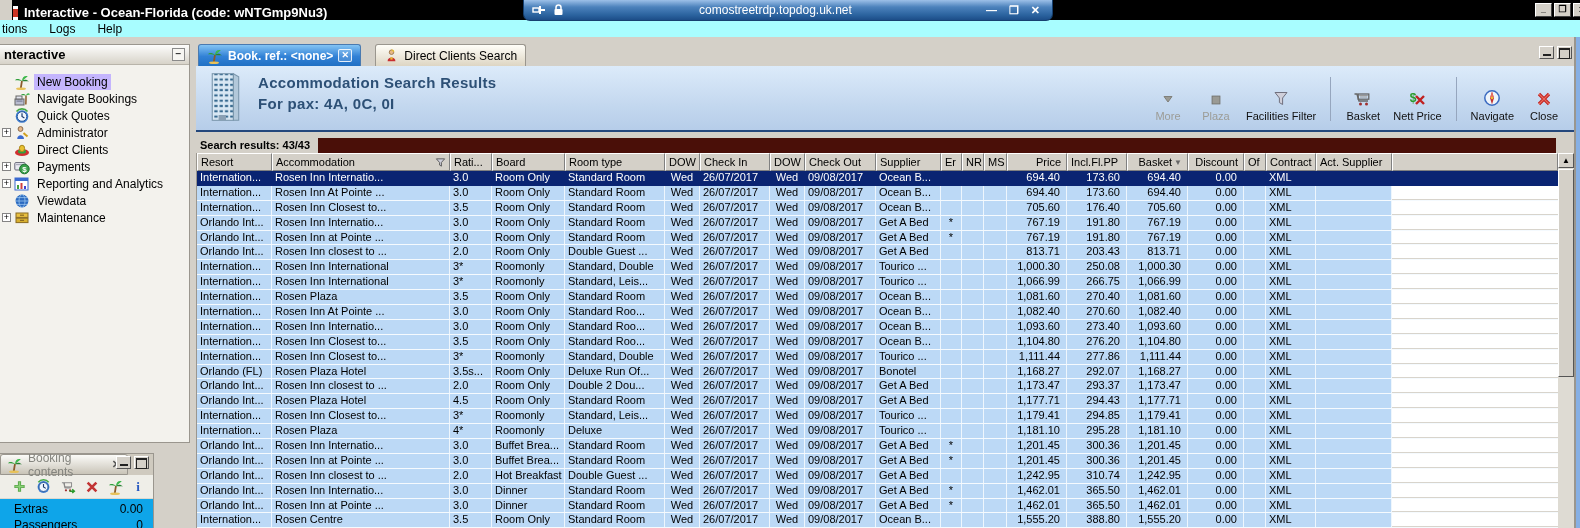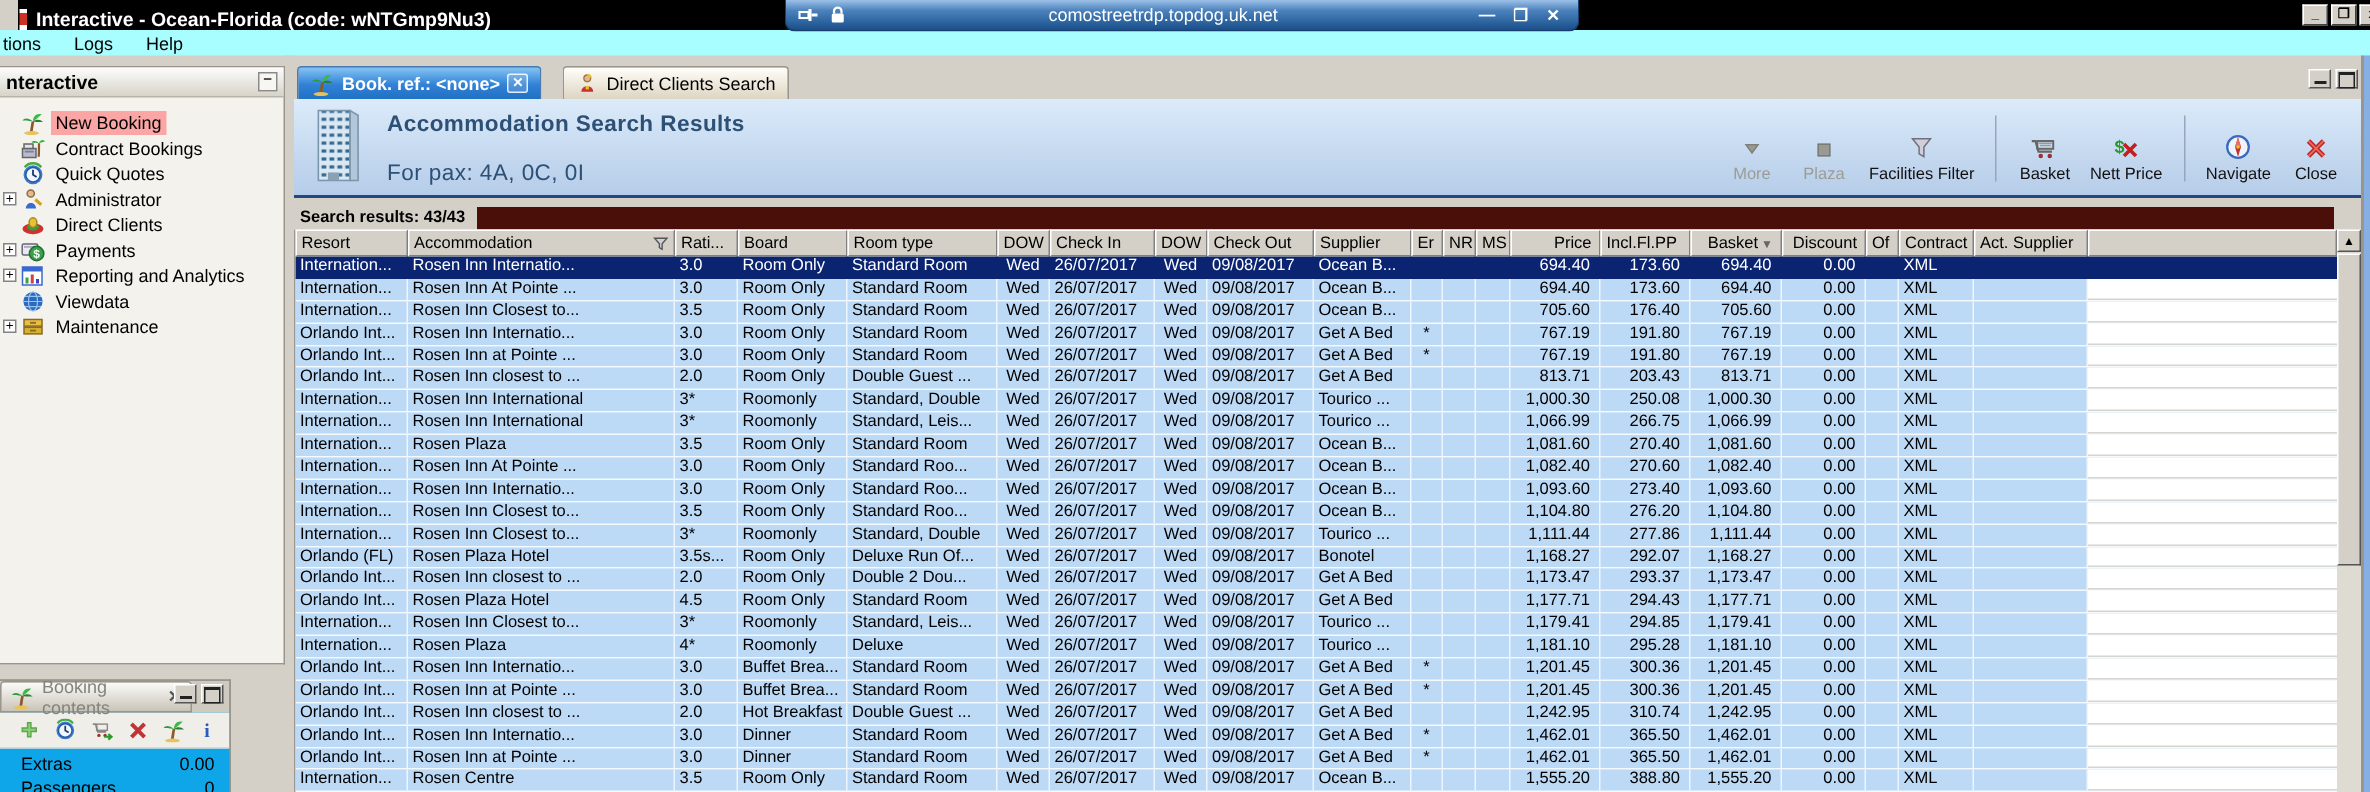--- a/index.html
+++ b/index.html
@@ -26,21 +26,21 @@
   
   .sidebar{position:absolute;left:0;top:44px;width:190px;height:399px;background:#f3f2ed;border:1px solid #9a968e;border-left:none}
   .sb-head{height:20px;background:linear-gradient(#fdfdfc,#d7d3c9);border-bottom:1px solid #b8b4aa;display:flex;align-items:center;padding:0 4px;font-size:13px;font-weight:bold;color:#000}
   .sb-collapse{margin-left:auto;width:13px;height:13px;border:1px solid #8a8a8a;background:#f7f6f2;font-size:10px;line-height:10px;text-align:center;color:#333}
   .tree{padding-top:8px}
   .tree-item{height:17px;display:flex;align-items:center;font-size:12px;color:#000}
   .expander{flex:0 0 auto;width:9px;height:9px;border:1px solid #848484;background:#fff;font-size:9px;line-height:7px;text-align:center;margin-left:2px}
   .exp-sp{flex:0 0 auto;width:11px}
   .tree-item .icn{margin:0 4px 0 3px}
   .tree-label{padding:1px 3px;white-space:nowrap}
-  .tree-item.selected .tree-label{background:#fca5a5}
+  .tree-item.selected .tree-label{background:#c4b5fd}
 
   
   .bcpanel{position:absolute;left:0;top:453px;width:154px;height:85px;background:#0ea5e9;border:1px solid #9a968e;border-left:none;overflow:hidden}
   .bc-head{height:21px;background:#cfcabf;position:relative}
   .bc-tab{position:absolute;left:0;top:0;height:21px;width:128px;background:linear-gradient(#fbfbf8,#c9c4b8);border:1px solid #9a968e;border-radius:3px 3px 0 0;display:flex;align-items:center;gap:5px;padding:0 6px;font-size:12px;color:#84847e}
   .bc-x{font-weight:bold;color:#555;font-size:11px;margin-left:2px}
   .mini-btn{position:absolute;top:2px;width:15px;height:13px;background:#d4d0c8;border:1px solid;border-color:#fff #555 #555 #fff}
   .mini-btn.min::after{content:"";display:block;width:8px;height:2px;background:#222;margin:7px auto 0}
   .mini-btn.max::after{content:"";display:block;width:9px;height:8px;border:1px solid #222;border-top:2px solid #222;margin:1px auto 0}
   .bc-toolbar{height:24px;display:flex;align-items:center;justify-content:flex-end;gap:9px;padding-right:10px;border-bottom:1px solid #ddd9cf;background:#efeee8}
@@ -55,21 +55,21 @@
   .tab.active{background:linear-gradient(#84c4f4,#3181d6 55%,#2070c4);color:#fff;border-color:#4a7ab0;font-weight:bold}
   .tab.inactive{background:linear-gradient(#fffef8,#ddd5c3);color:#000}
   .tab-close{width:14px;height:13px;border:1px solid rgba(255,255,255,.85);border-radius:2px;font-size:9px;line-height:11px;text-align:center;font-weight:bold;color:#fff;background:rgba(255,255,255,.15)}
   .mdi-btns{position:absolute;right:4px;top:2px;display:flex;gap:3px}
 
   .band{position:absolute;left:196px;top:66px;width:1380px;height:64px;background:linear-gradient(#dcebfa,#c4d8ef 60%,#b6cde9);display:flex;align-items:flex-start}
   .band-underline{position:absolute;left:196px;top:130px;width:1380px;height:2px;background:#24477c}
   .bld{margin:5px 0 0 12px}
   .band-titles{margin:8px 0 0 14px;color:#2d5076}
   .band-title{font-size:15px;font-weight:bold;letter-spacing:.3px}
-  .band-sub{font-size:15px;font-weight:normal;margin-top:16px;letter-spacing:.3px}
+  .band-sub{font-size:15px;font-weight:bold;margin-top:4px;letter-spacing:.3px}
   .hdr-toolbar{margin-left:auto;display:flex;align-items:center;gap:12px;padding:10px 14px 0 0}
   .hbtn{display:flex;flex-direction:column;align-items:center;justify-content:flex-end;min-width:36px;height:46px}
   .hbtn .icn{height:20px;display:flex;align-items:flex-end}
   .hbtn .hlabel{font-size:11px;color:#111;margin-top:3px;white-space:nowrap}
   .hbtn.disabled .hlabel{color:#9c9c96}
   .hsep{width:1px;height:44px;background:#96a6be;margin:0 2px}
 
   .search-strip{position:absolute;left:196px;top:138px;width:1380px;height:15px;display:flex;align-items:stretch;background:#d4d0c8}
   .search-label{flex:0 0 auto;padding:0 8px 0 4px;font-size:11px;font-weight:bold;color:#000;line-height:15px;background:#d4d0c8;white-space:nowrap}
   .search-fill{flex:1;background:#4a0f08;margin-right:20px}
@@ -170,21 +170,21 @@
           <span class="icn">
             <svg width="16" height="16" viewBox="0 0 16 16">
               <rect x="1" y="8" width="9" height="6" fill="#b9bcd0" stroke="#666"></rect>
               <rect x="2" y="5" width="6" height="3" fill="#e2e4ee" stroke="#666"></rect>
               <rect x="2.5" y="9.5" width="6" height="1.2" fill="#7a7e96"></rect>
               <path d="M12 4.5 C12 8 12 11 11.8 13.5" stroke="#8a5a2a" stroke-width="1.5" fill="none"></path>
               <path d="M12 4.5 C10 2.5 7.8 2.7 7 4 C9 4.2 10.6 4.4 12 4.5 Z" fill="#2e9e3a"></path>
               <path d="M12 4.5 C12.8 2 15 1.8 16 3.4 C14.4 3.8 13.2 4.2 12 4.5 Z" fill="#3cb84a"></path>
             </svg>
           </span>
-          <span class="tree-label">Contract Bookings</span>
+          <span class="tree-label">Navigate Bookings</span>
         </div>
         <div class="tree-item">
           <span class="exp-sp"></span>
           <span class="icn">
             <svg width="16" height="16" viewBox="0 0 16 16">
               <circle cx="8" cy="8.5" r="6.3" fill="#3a7ad0"></circle>
               <circle cx="8" cy="8.5" r="4.8" fill="#f0f6ff" stroke="#2a5a9a"></circle>
               <path d="M8 5.2 V8.5 L10.4 10" stroke="#1a3a6a" stroke-width="1.2" fill="none"></path>
               <path d="M2.5 3.5 A7 7 0 0 1 13.5 3.5" stroke="#44aa44" stroke-width="1.6" fill="none"></path>
             </svg>

